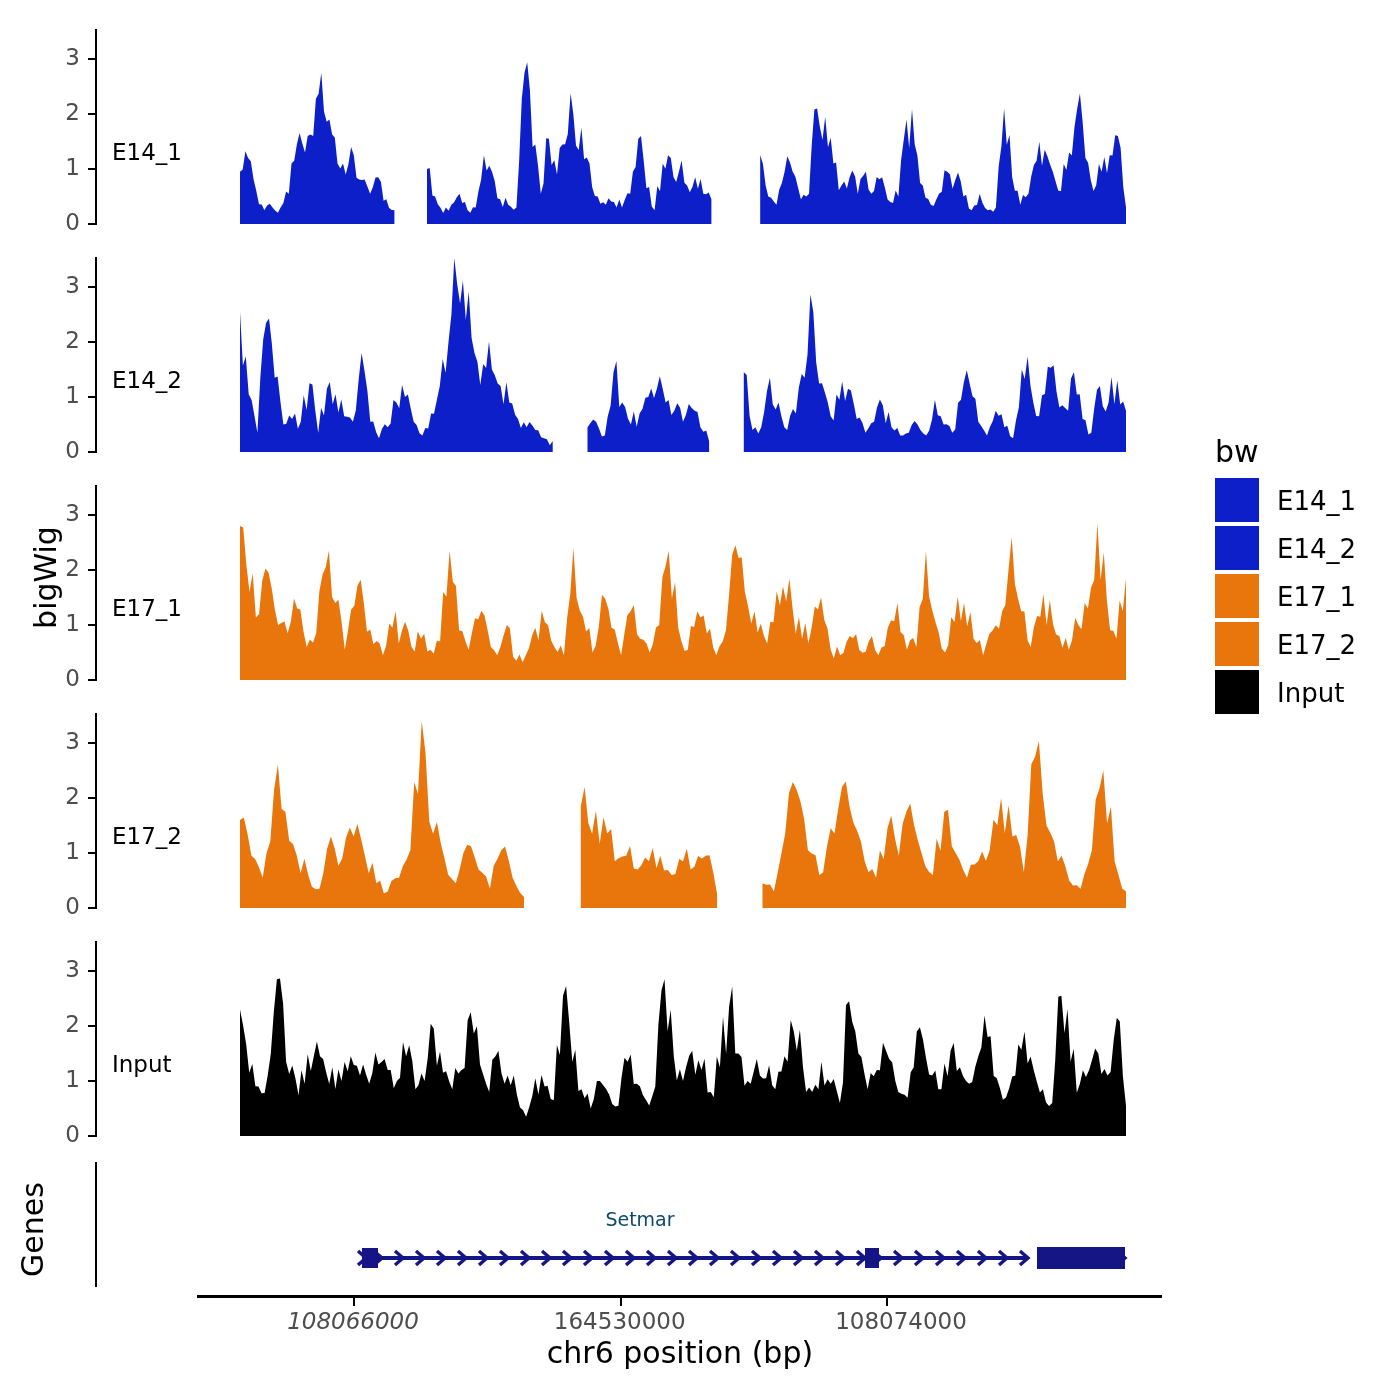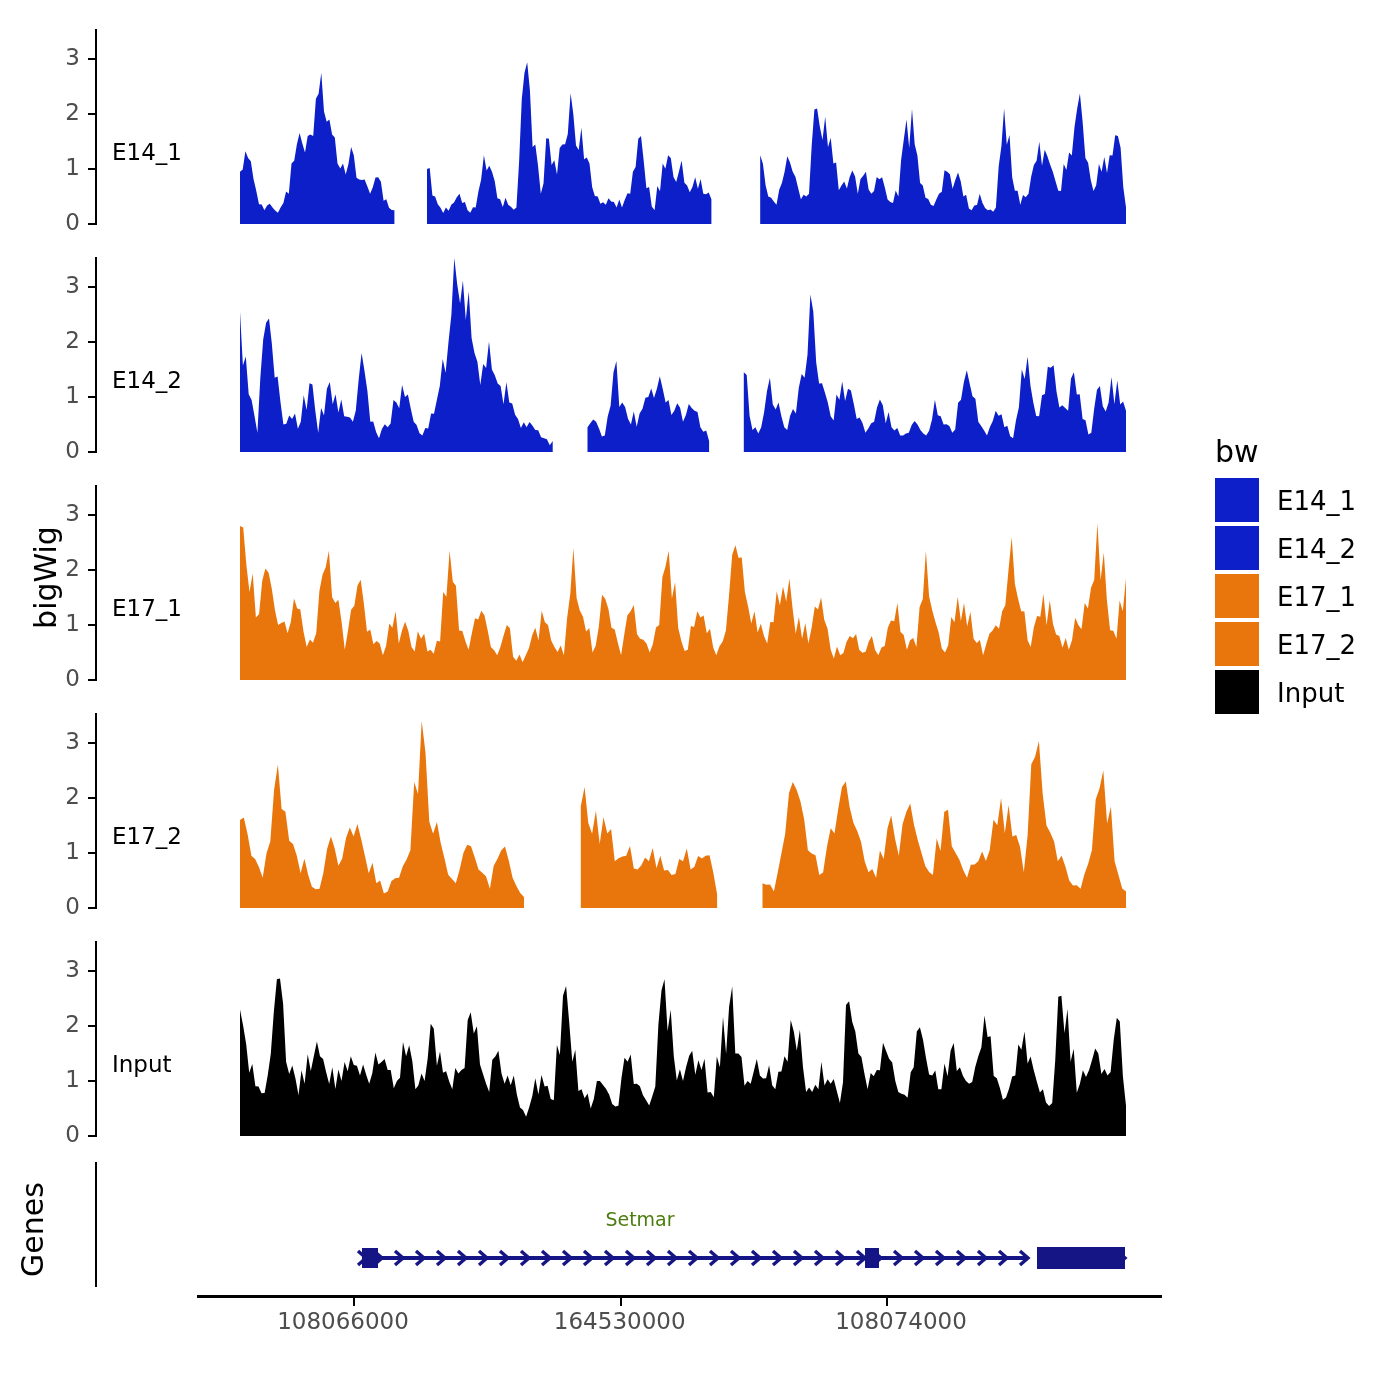--- a/index.html
+++ b/index.html
@@ -30,21 +30,21 @@
   .xaxis-line{position:absolute;background:#000;height:3px;}
   .xtick{position:absolute;background:#000;width:2px;height:8px;}
   .xticklabel{position:absolute;font-size:23px;color:#4d4d4d;
               text-align:center;white-space:nowrap;}
 
   .legend{position:absolute;}
   .legend-title{position:absolute;font-size:30px;color:#000;white-space:nowrap;}
   .legend-key{position:absolute;width:44px;height:44px;}
   .legend-label{position:absolute;font-size:26px;color:#000;white-space:nowrap;}
 
-  .gene-label{position:absolute;font-size:19px;color:#4d7c0f;
+  .gene-label{position:absolute;font-size:19px;color:#0c4a6e;
               text-align:center;white-space:nowrap;}
 </style>
 </head>
 <body>
 
 <div id="root">
 
   <div class="axis-title-y" style="left:-45px;top:560px;width:180px;text-align:center;transform:rotate(-90deg);">bigWig</div>
 
   <div class="axis-title-y" style="left:-33px;top:1212px;width:130px;text-align:center;transform:rotate(-90deg);">Genes</div>
@@ -182,27 +182,28 @@
         <path d="M780 13 L788 20 L780 27"></path>
         <path d="M877 13 L885 20 L877 27"></path>
       </g>
     </svg>
   </div>
 
   <div class="xaxis-line" style="left:197px;top:1295px;width:965px;"></div>
 
   <div id="xticks">
       <div class="xtick" style="left: 353.248px; top: 1298px;"></div>
-      <div class="xticklabel" style="left: 243px; top: 1308px; width: 200px;">108066000</div>
+      <div class="xticklabel" style="left: 253px; top: 1308px; width: 200px; font-style: italic;">108066000</div>
       <div class="xtick" style="left: 619.714px; top: 1298px;"></div>
       <div class="xticklabel" style="left: 519.714px; top: 1308px; width: 200px;">164530000</div>
       <div class="xtick" style="left: 886.18px; top: 1298px;"></div>
       <div class="xticklabel" style="left: 801px; top: 1308px; width: 200px;">108074000</div>
     </div>
 
+  <div class="axis-title-x" style="left:480px;top:1335px;width:400px;">chr6 position (bp)</div>
 
   <div class="legend" style="left:1215px;top:430px;width:185px;height:260px;">
     <div class="legend-title" style="left:0px;top:4px;">bw</div>
     <div id="legend-items">
         <div class="legend-key" style="left: 0px; top: 48px; background: rgb(13, 31, 201);"></div>
         <div class="legend-label" style="left: 62px; top: 56px;">E14_1</div>
         <div class="legend-key" style="left: 0px; top: 96px; background: rgb(13, 31, 201);"></div>
         <div class="legend-label" style="left: 62px; top: 104px;">E14_2</div>
         <div class="legend-key" style="left: 0px; top: 144px; background: rgb(232, 118, 12);"></div>
         <div class="legend-label" style="left: 62px; top: 152px;">E17_1</div>

